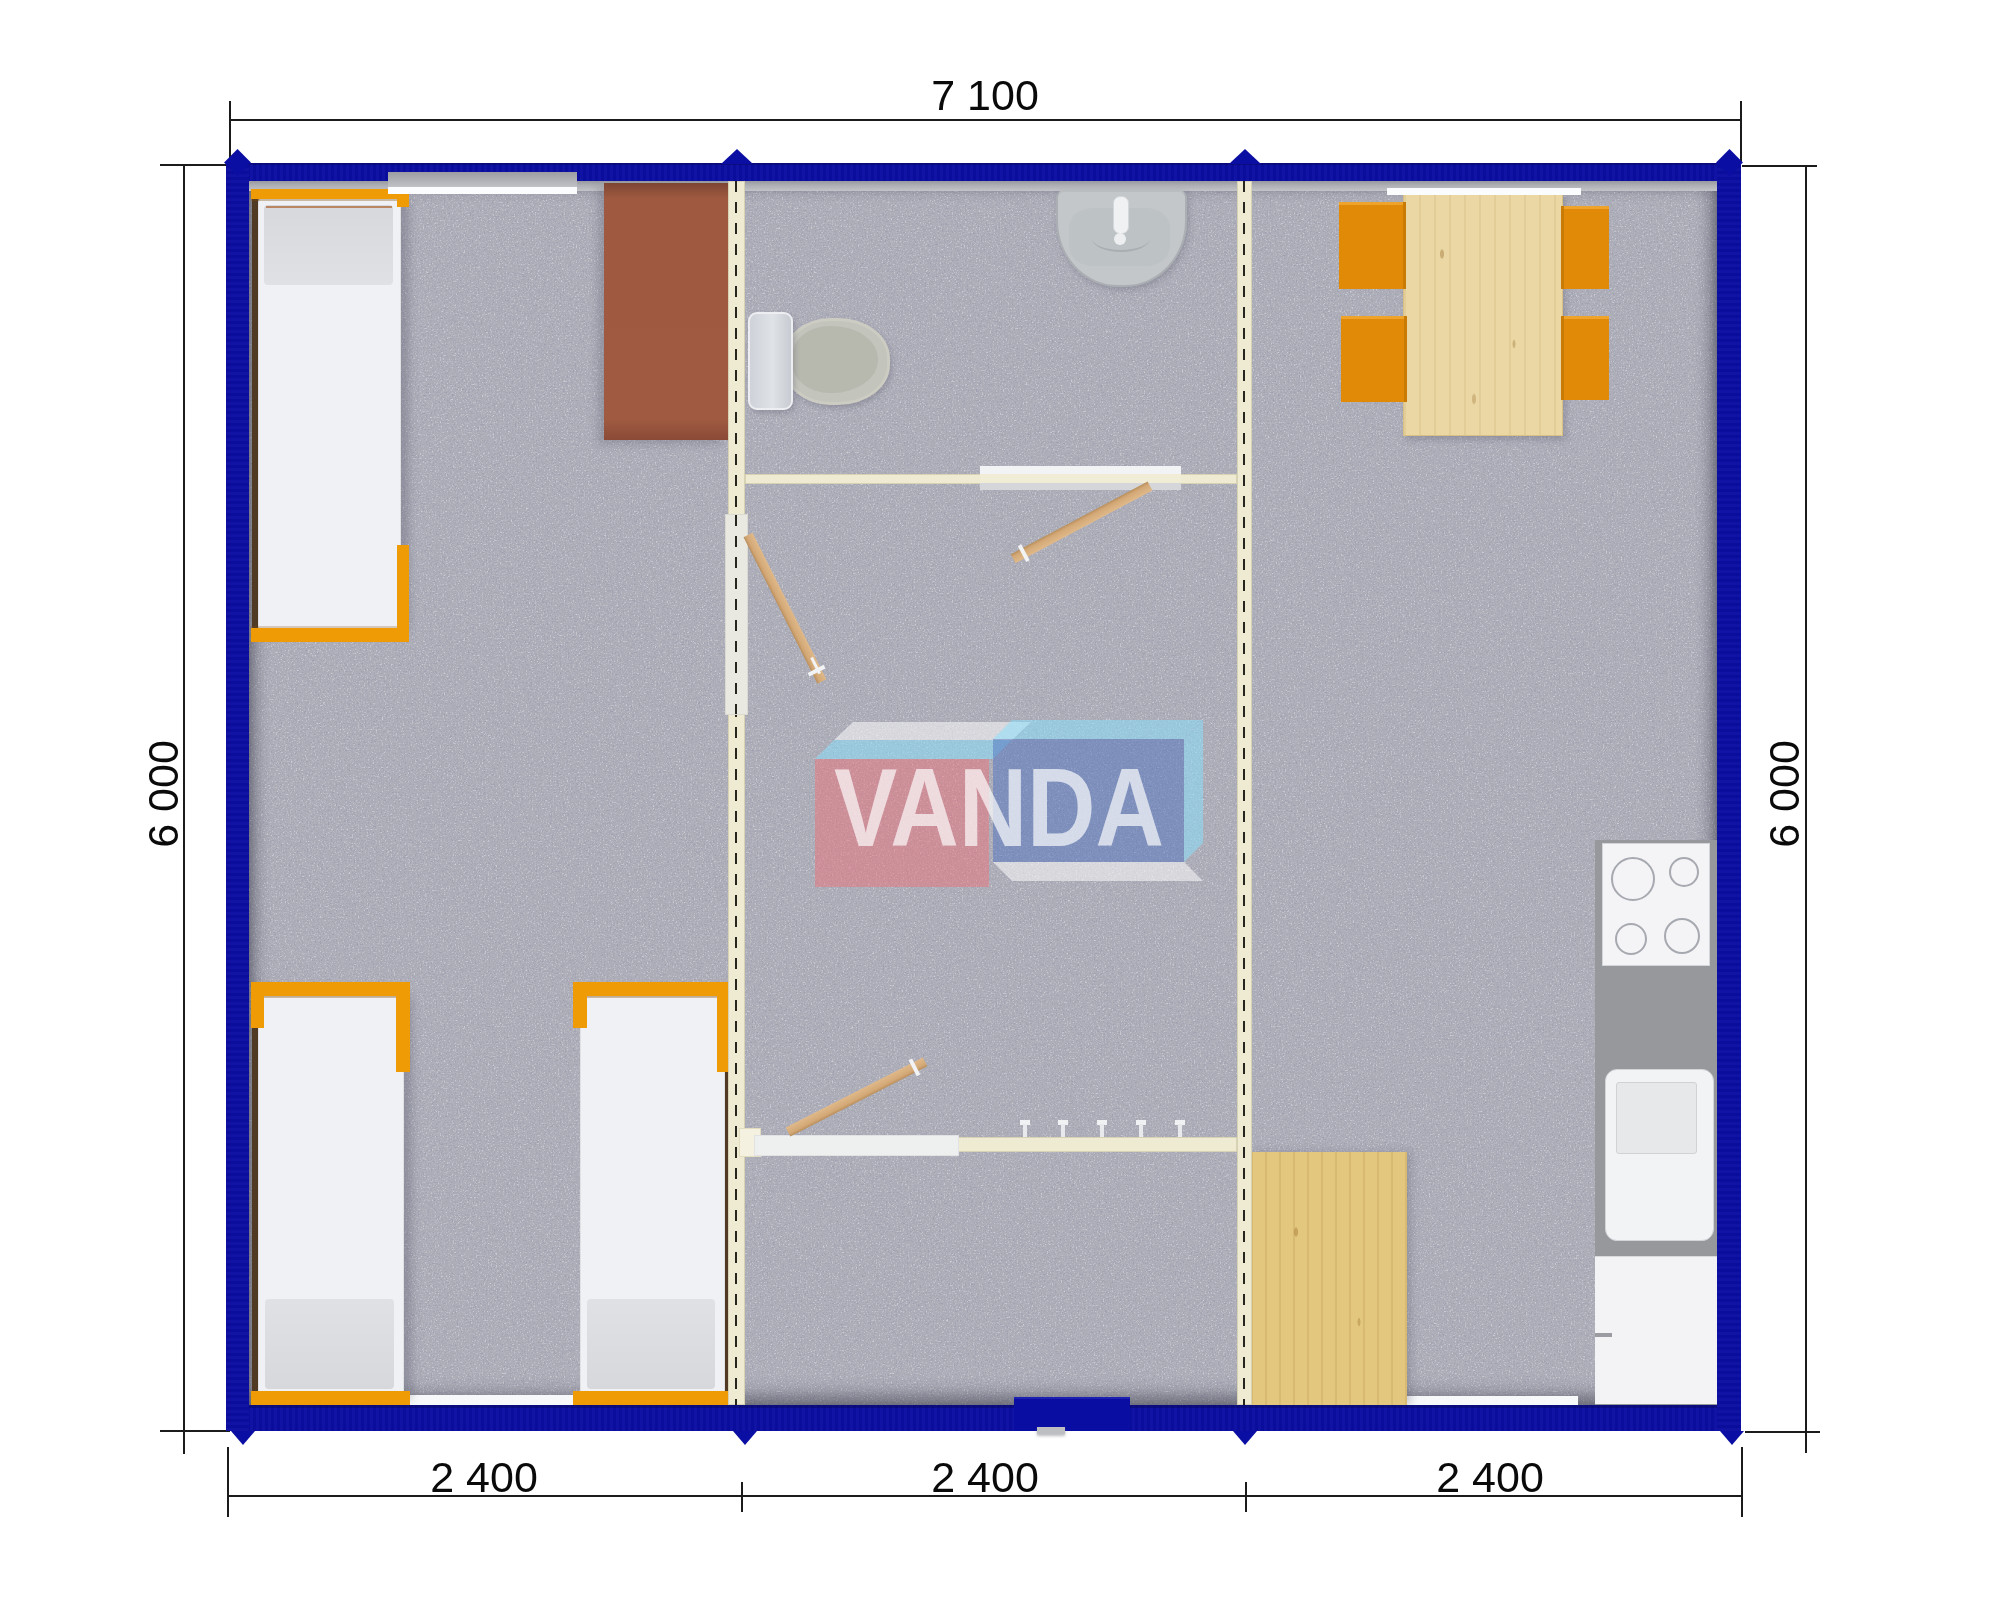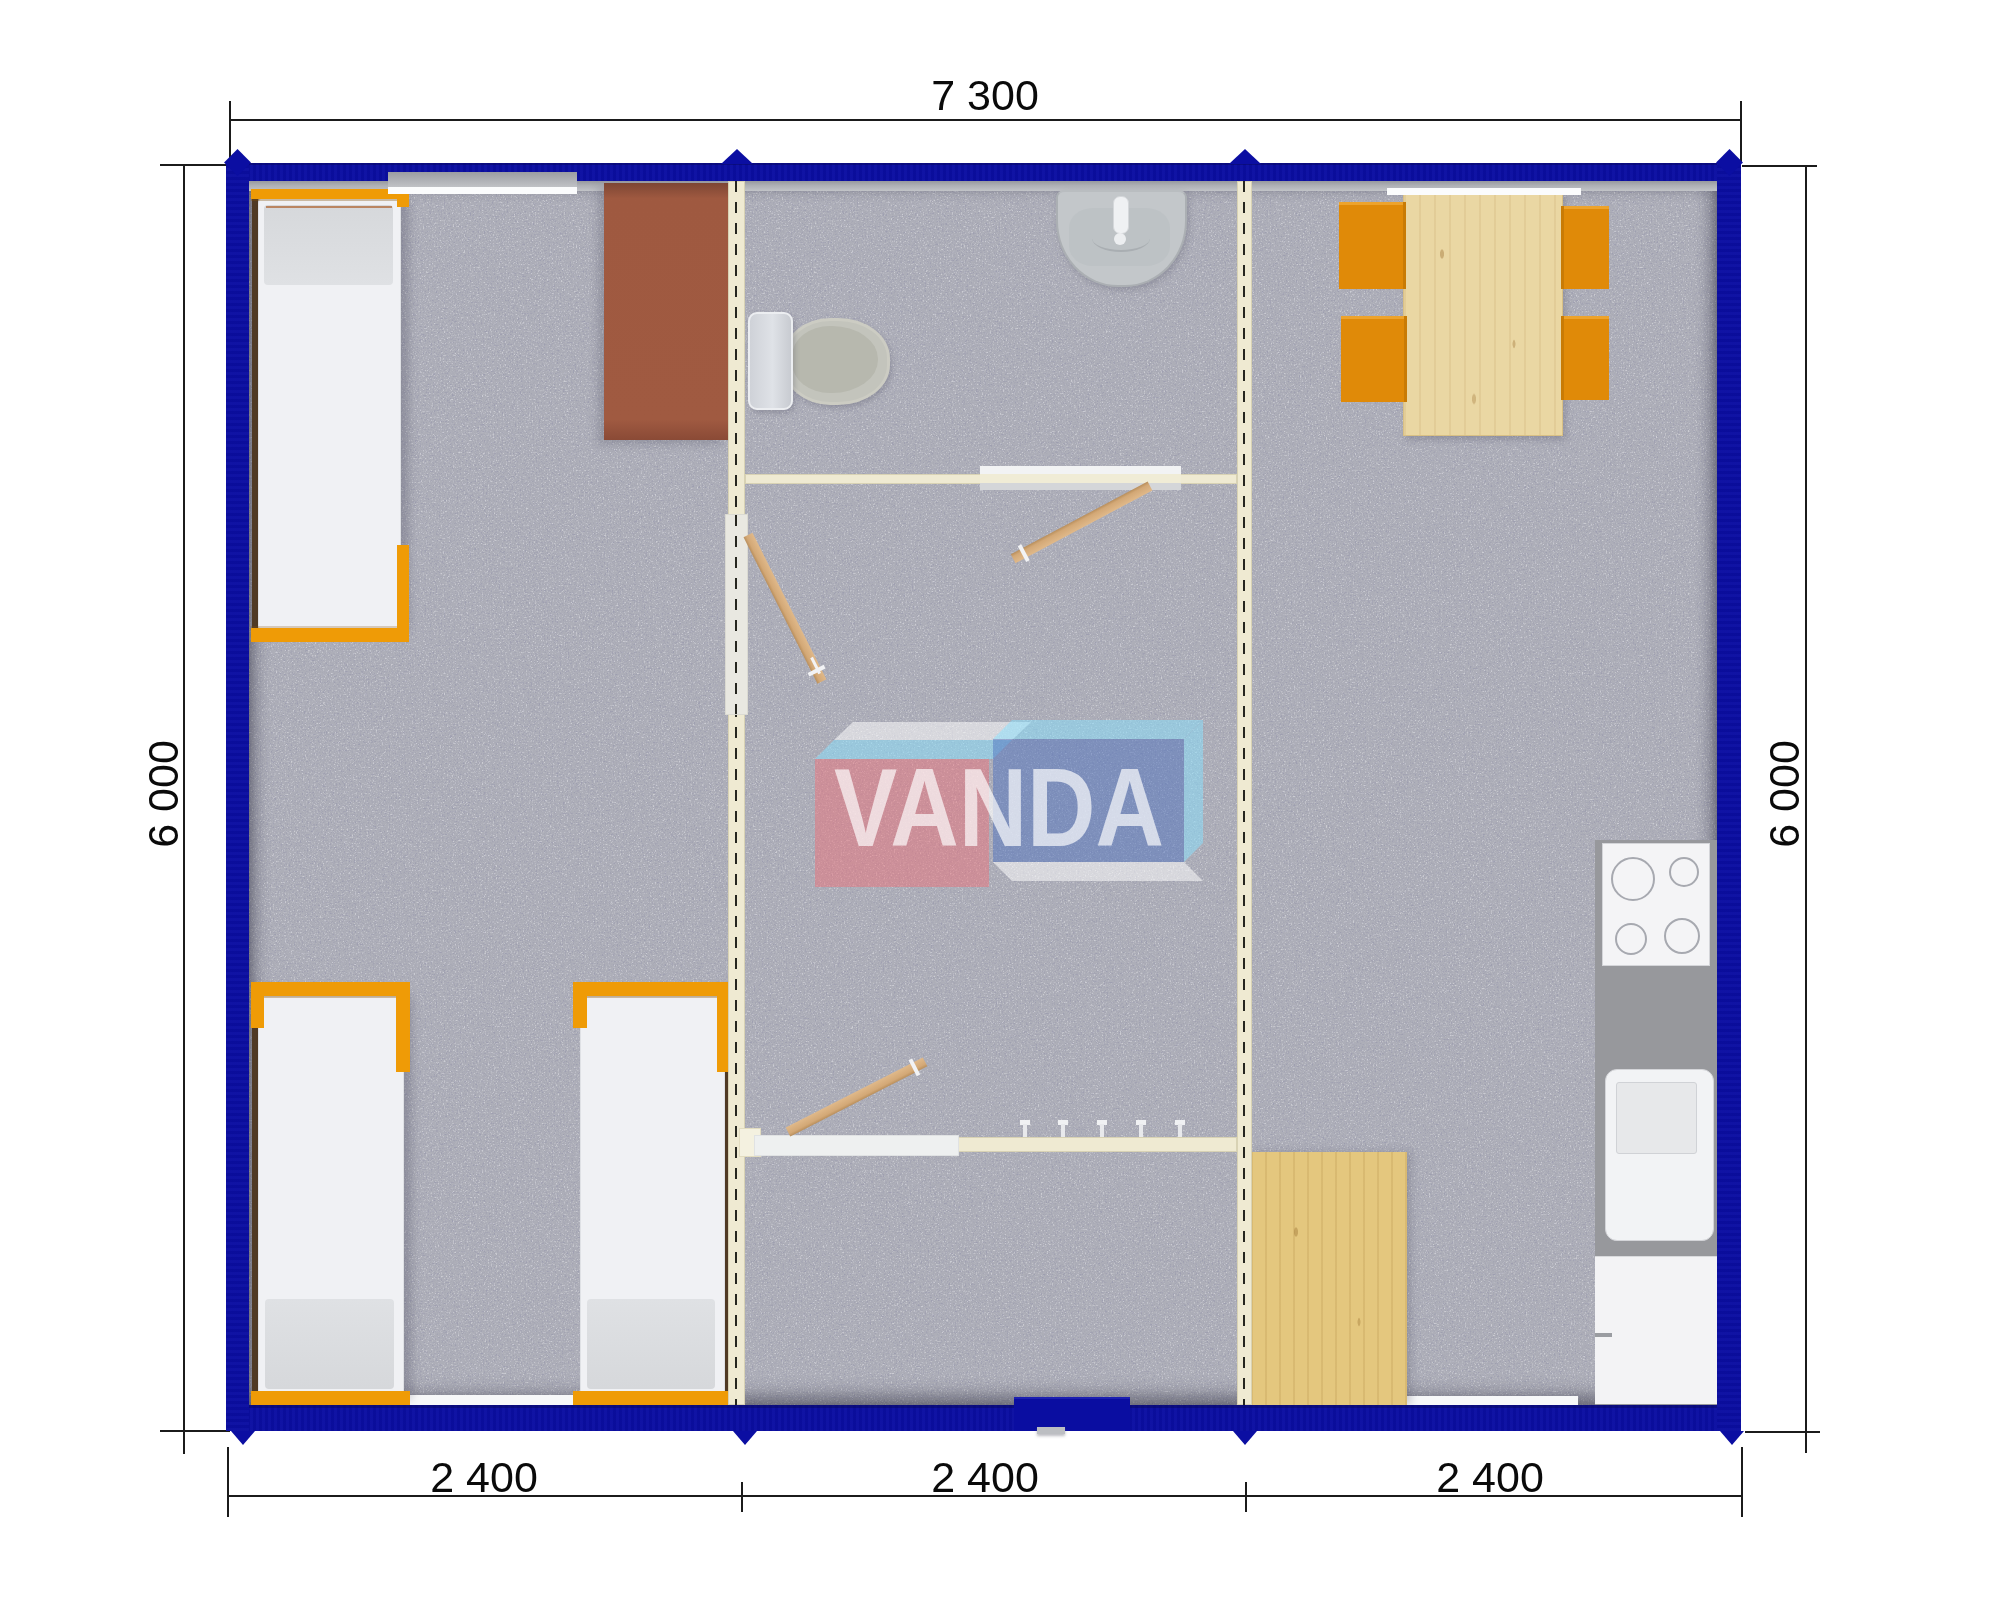--- a/index.html
+++ b/index.html
@@ -16,21 +16,21 @@
 </head>
 <body>
 <div id="plan">
 
 <div class="abs" style="left:0;top:0;width:2000px;height:170px;">
   <div class="dline" style="left:229px;top:119px;width:1513px;height:2px;"></div>
   <div class="dline" style="left:229px;top:101px;width:2px;height:62px;"></div>
   <div class="dline" style="left:1740px;top:101px;width:2px;height:62px;"></div>
 </div>
 
-<div class="dimtext" style="left:985px;top:71px;transform:translateX(-50%);">7 300</div>
+<div class="dimtext" style="left:985px;top:71px;transform:translateX(-50%);">7 100</div>
 
 <div class="abs" style="left:150px;top:150px;width:90px;height:1310px;">
   <div class="dline" style="left:33px;top:14px;width:2px;height:1290px;"></div>
   <div class="dline" style="left:10px;top:14px;width:70px;height:2px;"></div>
   <div class="dline" style="left:10px;top:1280px;width:70px;height:2px;"></div>
 </div>
 
 <div class="dimtext" style="left:163px;top:794px;transform:translate(-50%,-50%) rotate(-90deg);">6 000</div>
 
 <div class="abs" style="left:1740px;top:150px;width:120px;height:1310px;">

